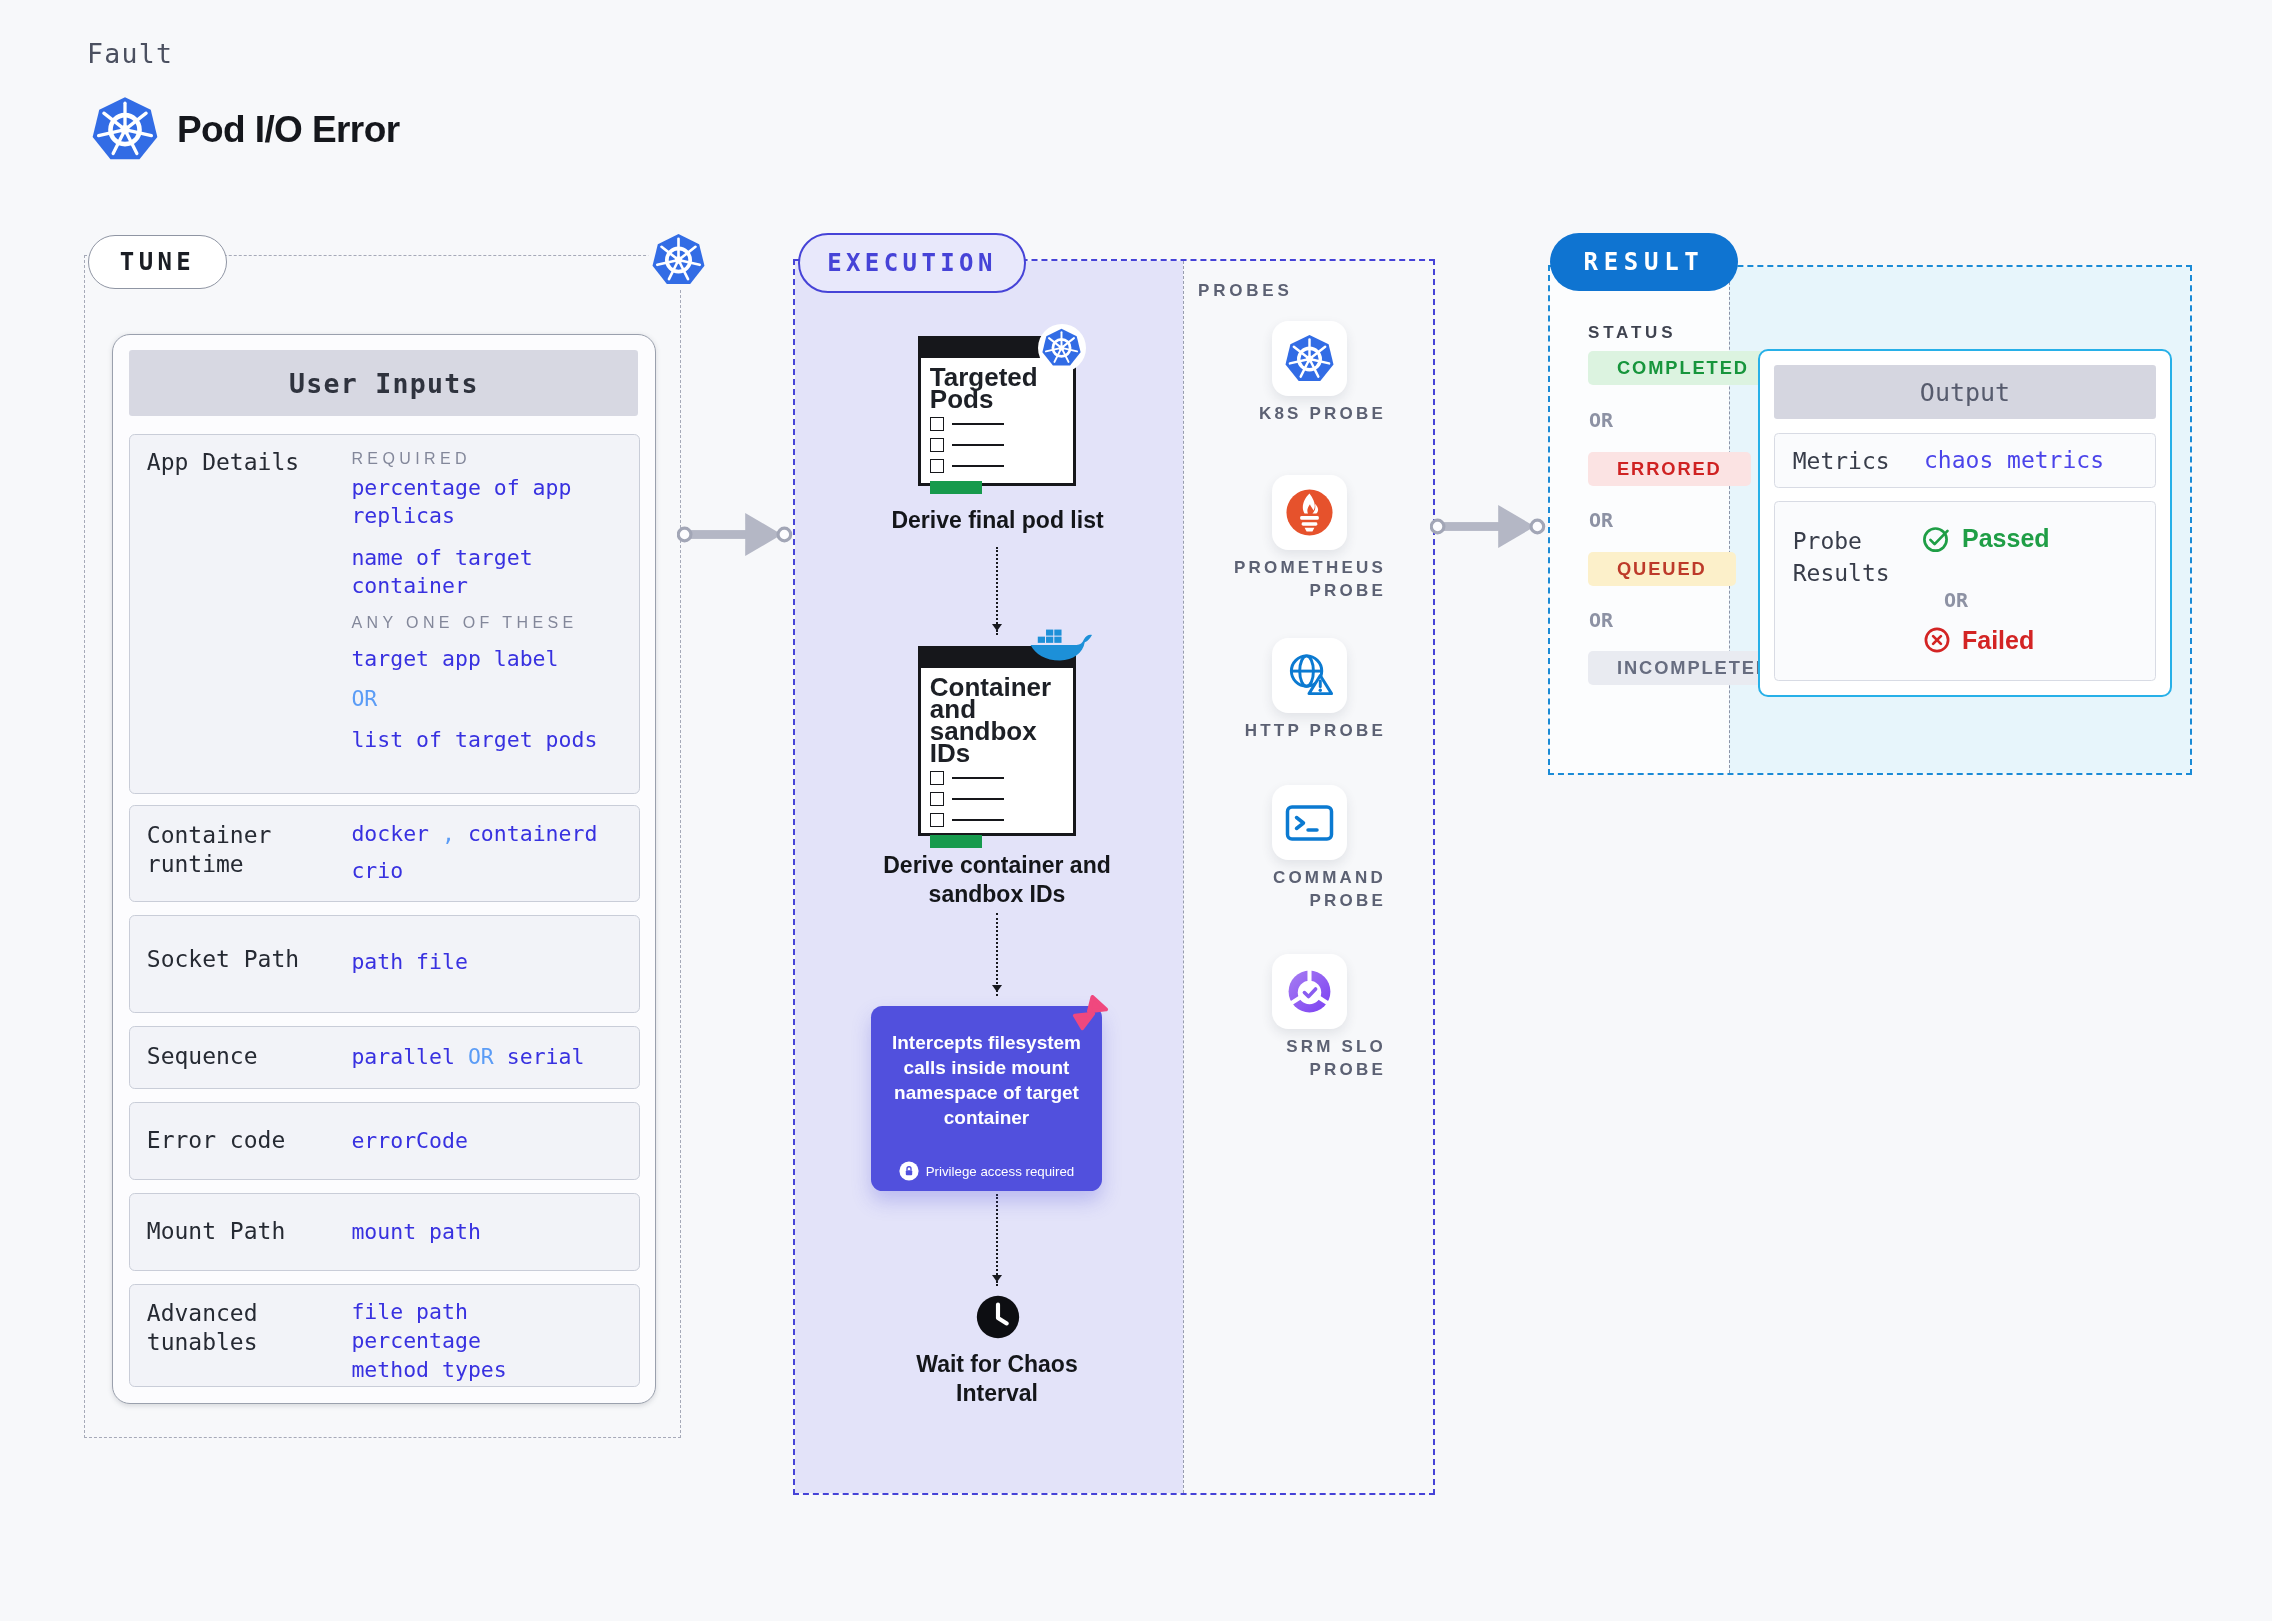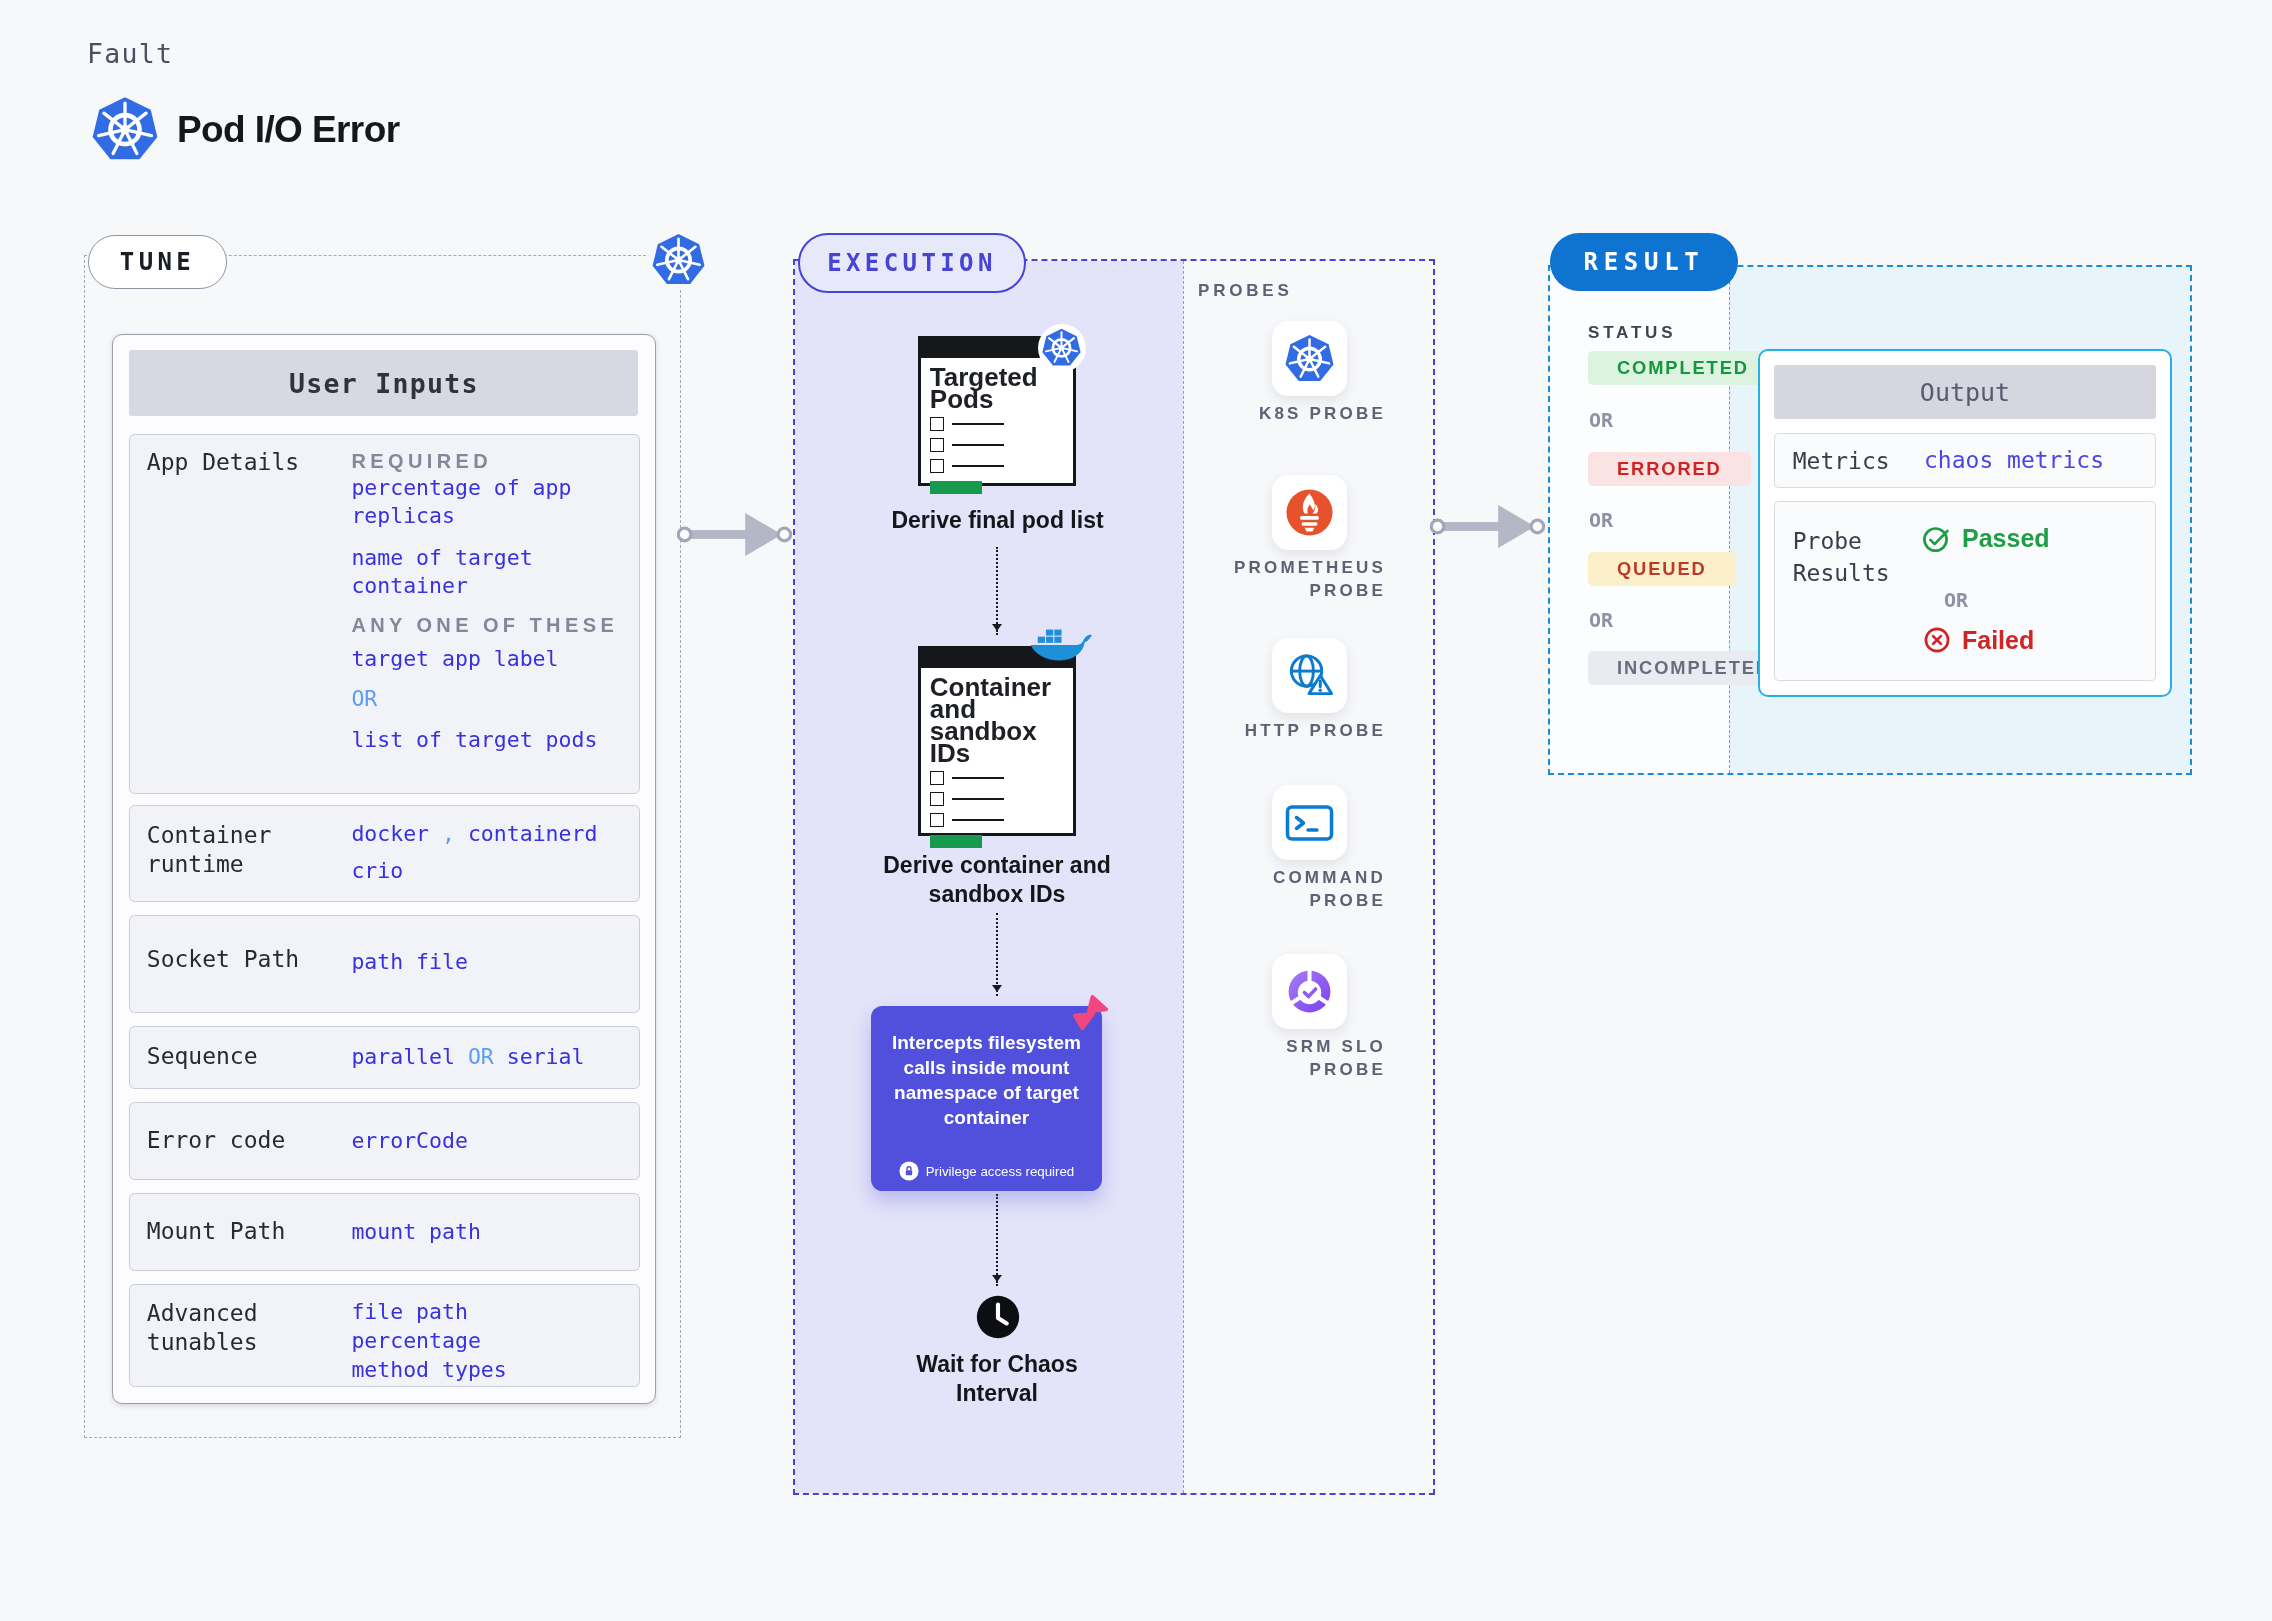--- a/index.html
+++ b/index.html
@@ -21,29 +21,29 @@
   
   .tune-box{border:1.9px dashed #a6aab8;}
   .exec-box{border:2.5px dashed #4643d7;}
   .exec-fill{position:absolute;left:0;top:0;bottom:0;width:388px;background:#e3e3f9;}
   .probes-fill{position:absolute;left:388px;top:0;bottom:0;right:0;background:#f7f8fa;border-left:1.9px dashed #989dae;}
   .result-box{border:2.5px dashed #1b8bd6;}
   .result-left-fill{position:absolute;left:0;top:0;bottom:0;width:179px;background:#fcfdfe;}
   .result-right-fill{position:absolute;left:179px;top:0;bottom:0;right:0;background:#e7f5fb;border-left:1.3px dashed #8b93a8;}
 
   
-  .ui-card{background:#fcfcfe;border:1.9px solid #9aa0ad;border-radius:10px;box-shadow:0 1.9px 5px rgba(70,75,90,.18);}
+  .ui-card{background:#fcfcfe;border:1.9px solid #9aa0ad;border-radius:18px;box-shadow:0 1.9px 5px rgba(70,75,90,.18);}
   .ui-header{background:#d7d8e2;border-radius:3.2px;display:flex;align-items:center;justify-content:center;
              font-family:"DejaVu Sans Mono","Liberation Mono",monospace;font-weight:700;font-size:26.5px;color:#2f333e;letter-spacing:1.3px;}
   .ui-row{background:#f2f3f8;border:1.3px solid #c9cdd8;border-radius:5.7px;}
   .row-label{position:absolute;left:16.4px;font-family:"DejaVu Sans Mono","Liberation Mono",monospace;
              font-size:23px;color:#262a33;line-height:29px;white-space:pre-line;}
   .val{font-family:"DejaVu Sans Mono","Liberation Mono",monospace;font-size:21.5px;color:#3831e0;line-height:28px;}
   .val-or{color:#5b9cf6;}
-  .col-head{font-weight:700;font-size:20px;color:#83879a;letter-spacing:4.4px;}
+  .col-head{font-weight:400;font-size:16px;color:#83879a;letter-spacing:4.4px;}
 
   
   .harrow{z-index:5;}
 
   
   .probes-title,.status-title{font-weight:700;font-size:17px;color:#5c6173;letter-spacing:3.8px;margin-top:8px;}
   .doc-card{position:absolute;width:158px;background:#ffffff;border:3.2px solid #16171b;box-sizing:border-box;z-index:3;}
   .doc-bar{height:19px;background:#16171b;}
   .doc-body{padding:3.8px 8.8px 7.6px;}
   .doc-title{font-family:Liberation Sans, sans-serif;font-weight:700;font-size:26px;line-height:22px;color:#1d2026;margin:3.8px 0 5px;}

